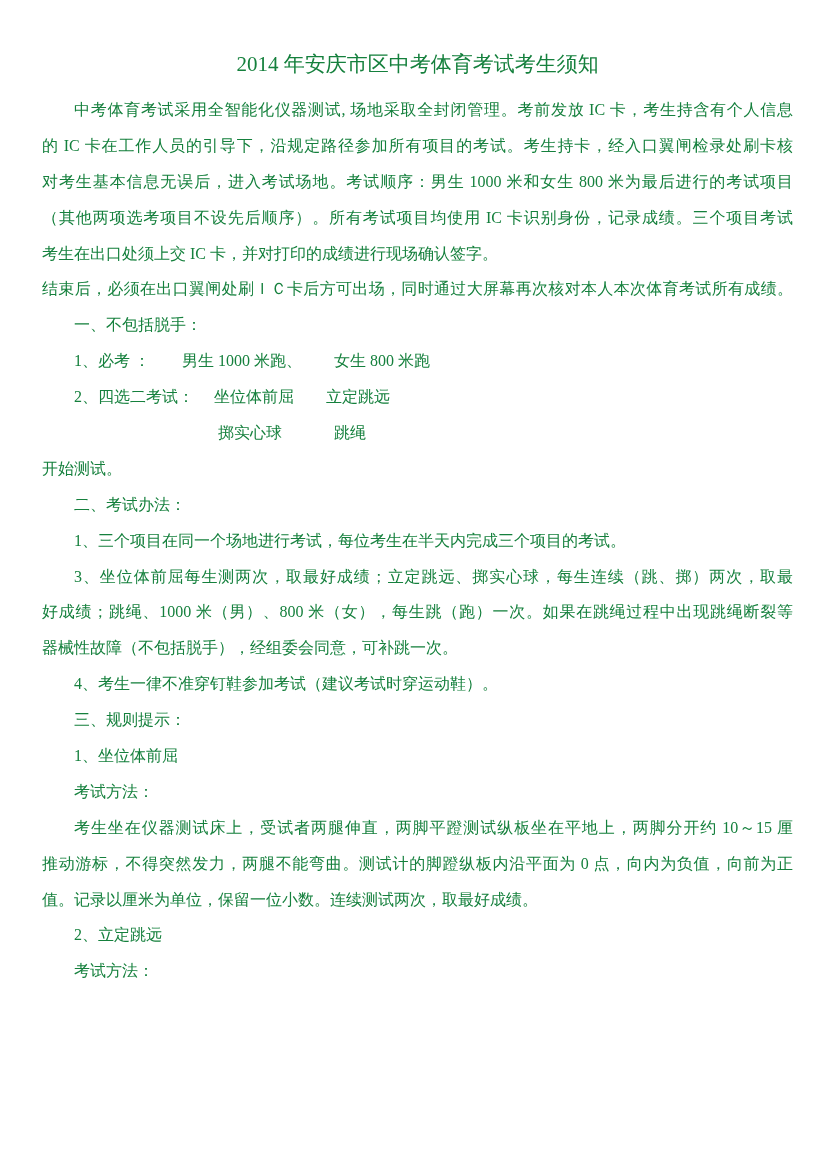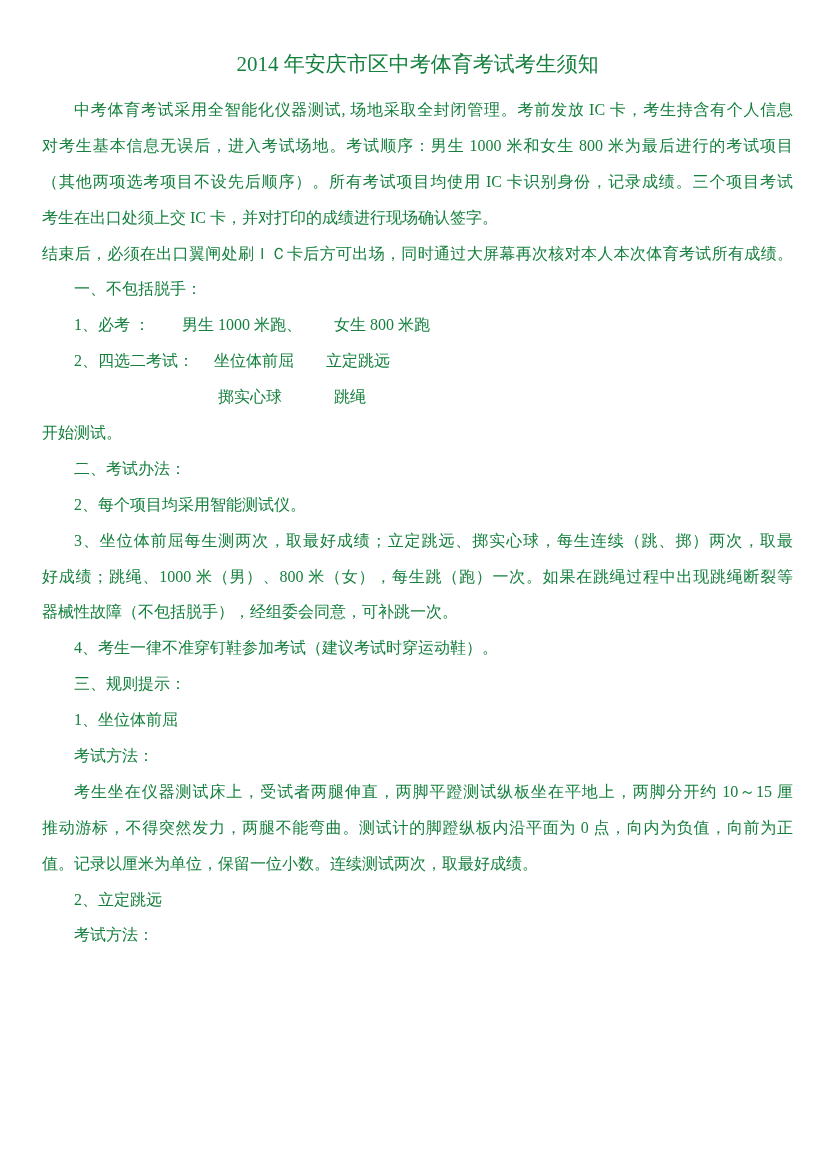--- a/index.html
+++ b/index.html
@@ -44,31 +44,32 @@
     text-align-last: justify;
   }
 </style>
 </head>
 <body>
 
 <div class="page">
   <div class="content">
     <h1 class="doc-title">2014 年安庆市区中考体育考试考生须知</h1>
     <div class="line indent justify">中考体育考试采用全智能化仪器测试, 场地采取全封闭管理。考前发放 IC 卡，考生持含有个人信息</div>
+    <div class="line justify">的 IC 卡在工作人员的引导下，沿规定路径参加所有项目的考试。考生持卡，经入口翼闸检录处刷卡核</div>
     <div class="line justify">对考生基本信息无误后，进入考试场地。考试顺序：男生 1000 米和女生 800 米为最后进行的考试项目</div>
     <div class="line justify">（其他两项选考项目不设先后顺序）。所有考试项目均使用 IC 卡识别身份，记录成绩。三个项目考试</div>
     <div class="line">考生在出口处须上交 IC 卡，并对打印的成绩进行现场确认签字。</div>
     <div class="line justify">结束后，必须在出口翼闸处刷ＩＣ卡后方可出场，同时通过大屏幕再次核对本人本次体育考试所有成绩。</div>
     <div class="line indent">一、不包括脱手：</div>
     <div class="line indent">1、必考 ：　　男生 1000 米跑、　　女生 800 米跑</div>
     <div class="line indent">2、四选二考试：　 坐位体前屈　　立定跳远</div>
     <div class="line">　　　　　　　　　　　掷实心球　　　 跳绳</div>
     <div class="line">开始测试。</div>
     <div class="line indent">二、考试办法：</div>
-    <div class="line indent">2、每个项目均采用智能测试仪。</div>
+    <div class="line indent">1、三个项目在同一个场地进行考试，每位考生在半天内完成三个项目的考试。</div>
     <div class="line indent justify">3、坐位体前屈每生测两次，取最好成绩；立定跳远、掷实心球，每生连续（跳、掷）两次，取最</div>
     <div class="line justify">好成绩；跳绳、1000 米（男）、800 米（女），每生跳（跑）一次。如果在跳绳过程中出现跳绳断裂等</div>
     <div class="line">器械性故障（不包括脱手），经组委会同意，可补跳一次。</div>
     <div class="line indent">4、考生一律不准穿钉鞋参加考试（建议考试时穿运动鞋）。</div>
     <div class="line indent">三、规则提示：</div>
     <div class="line indent">1、坐位体前屈</div>
     <div class="line indent">考试方法：</div>
     <div class="line indent justify">考生坐在仪器测试床上，受试者两腿伸直，两脚平蹬测试纵板坐在平地上，两脚分开约 10～15 厘</div>
     <div class="line justify">推动游标，不得突然发力，两腿不能弯曲。测试计的脚蹬纵板内沿平面为 0 点，向内为负值，向前为正</div>
     <div class="line">值。记录以厘米为单位，保留一位小数。连续测试两次，取最好成绩。</div>

